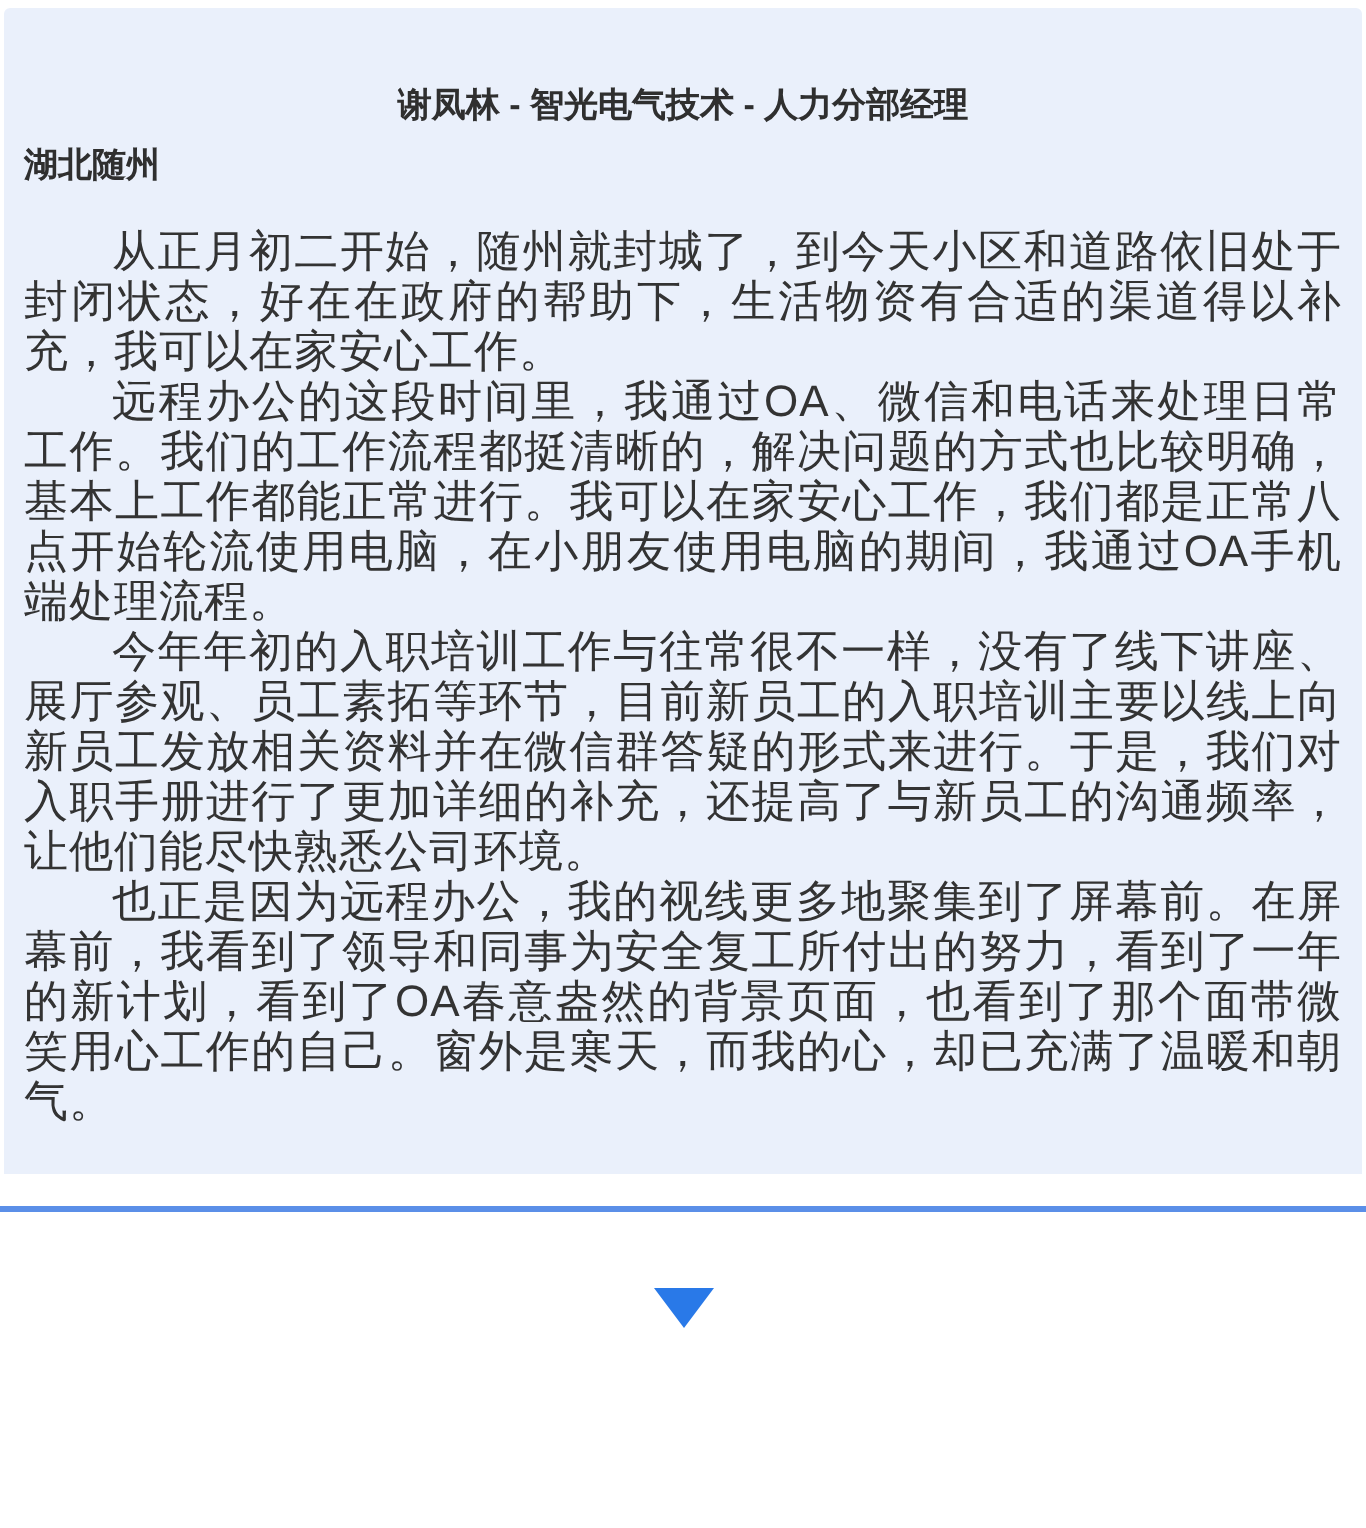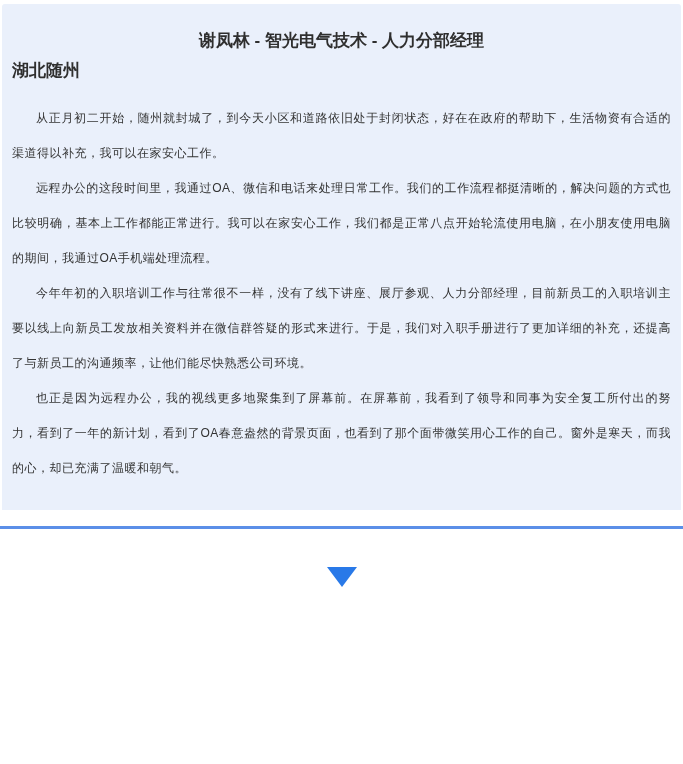--- a/index.html
+++ b/index.html
@@ -13,41 +13,41 @@
   * { margin: 0; padding: 0; box-sizing: border-box; }
   html, body {
     width: 683px;
     background: var(--page-background);
     font-family: "Liberation Sans", "DejaVu Sans", sans-serif;
   }
   body { height: 764px; overflow: hidden; }
   .article-card {
     margin: 4px 2px 16px 2px;
     background: var(--card-background);
-    padding: 22px 10px 24px 10px;
+    padding: 34px 10px 24px 10px;
     border-radius: 3px 3px 0 0;
   }
   .article-title {
     font-size: 17px;
     font-weight: bold;
     color: var(--title-text);
     text-align: center;
     line-height: 30px;
   }
   .article-subtitle {
     font-size: 17px;
     font-weight: bold;
     color: var(--title-text);
     text-align: left;
     line-height: 30px;
   }
   .article-body { margin-top: 15px; }
   .article-body p {
-    font-size: 12px;
-    line-height: 35px;
+    font-size: 22px;
+    line-height: 25px;
     color: var(--text);
     text-indent: 2em;
     text-align: justify;
     letter-spacing: 0.5px;
   }
   .divider-line {
     height: 3px;
     background: var(--divider);
     width: 683px;
   }
@@ -62,18 +62,18 @@
 </style>
 </head>
 <body>
 
 <div class="article-card">
   <div class="article-title">谢凤林 - 智光电气技术 - 人力分部经理</div>
   <div class="article-subtitle">湖北随州</div>
   <div class="article-body">
     <p>从正月初二开始，随州就封城了，到今天小区和道路依旧处于封闭状态，好在在政府的帮助下，生活物资有合适的渠道得以补充，我可以在家安心工作。</p>
     <p>远程办公的这段时间里，我通过OA、微信和电话来处理日常工作。我们的工作流程都挺清晰的，解决问题的方式也比较明确，基本上工作都能正常进行。我可以在家安心工作，我们都是正常八点开始轮流使用电脑，在小朋友使用电脑的期间，我通过OA手机端处理流程。</p>
-    <p>今年年初的入职培训工作与往常很不一样，没有了线下讲座、展厅参观、人力分部经理，目前新员工的入职培训主要以线上向新员工发放相关资料并在微信群答疑的形式来进行。于是，我们对入职手册进行了更加详细的补充，还提高了与新员工的沟通频率，让他们能尽快熟悉公司环境。</p>
+    <p>今年年初的入职培训工作与往常很不一样，没有了线下讲座、展厅参观、员工素拓等环节，目前新员工的入职培训主要以线上向新员工发放相关资料并在微信群答疑的形式来进行。于是，我们对入职手册进行了更加详细的补充，还提高了与新员工的沟通频率，让他们能尽快熟悉公司环境。</p>
     <p>也正是因为远程办公，我的视线更多地聚集到了屏幕前。在屏幕前，我看到了领导和同事为安全复工所付出的努力，看到了一年的新计划，看到了OA春意盎然的背景页面，也看到了那个面带微笑用心工作的自己。窗外是寒天，而我的心，却已充满了温暖和朝气。</p>
   </div>
 </div>
 <div class="divider-line"></div>
 <div class="scroll-down-icon"></div>
 
 </body></html>

